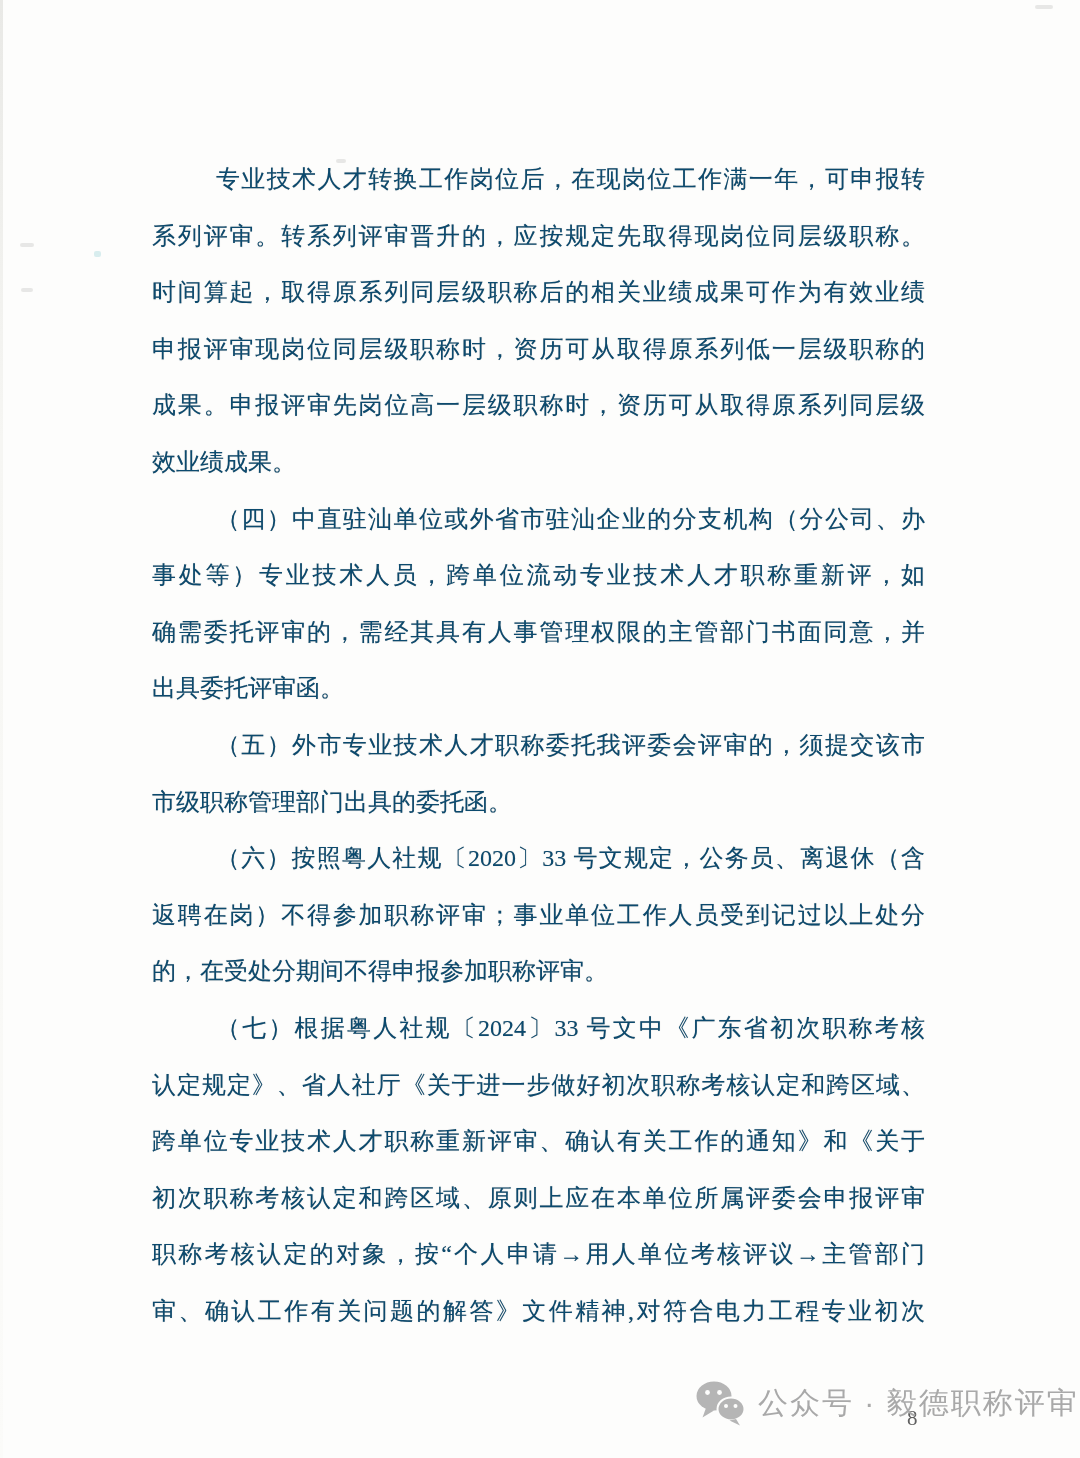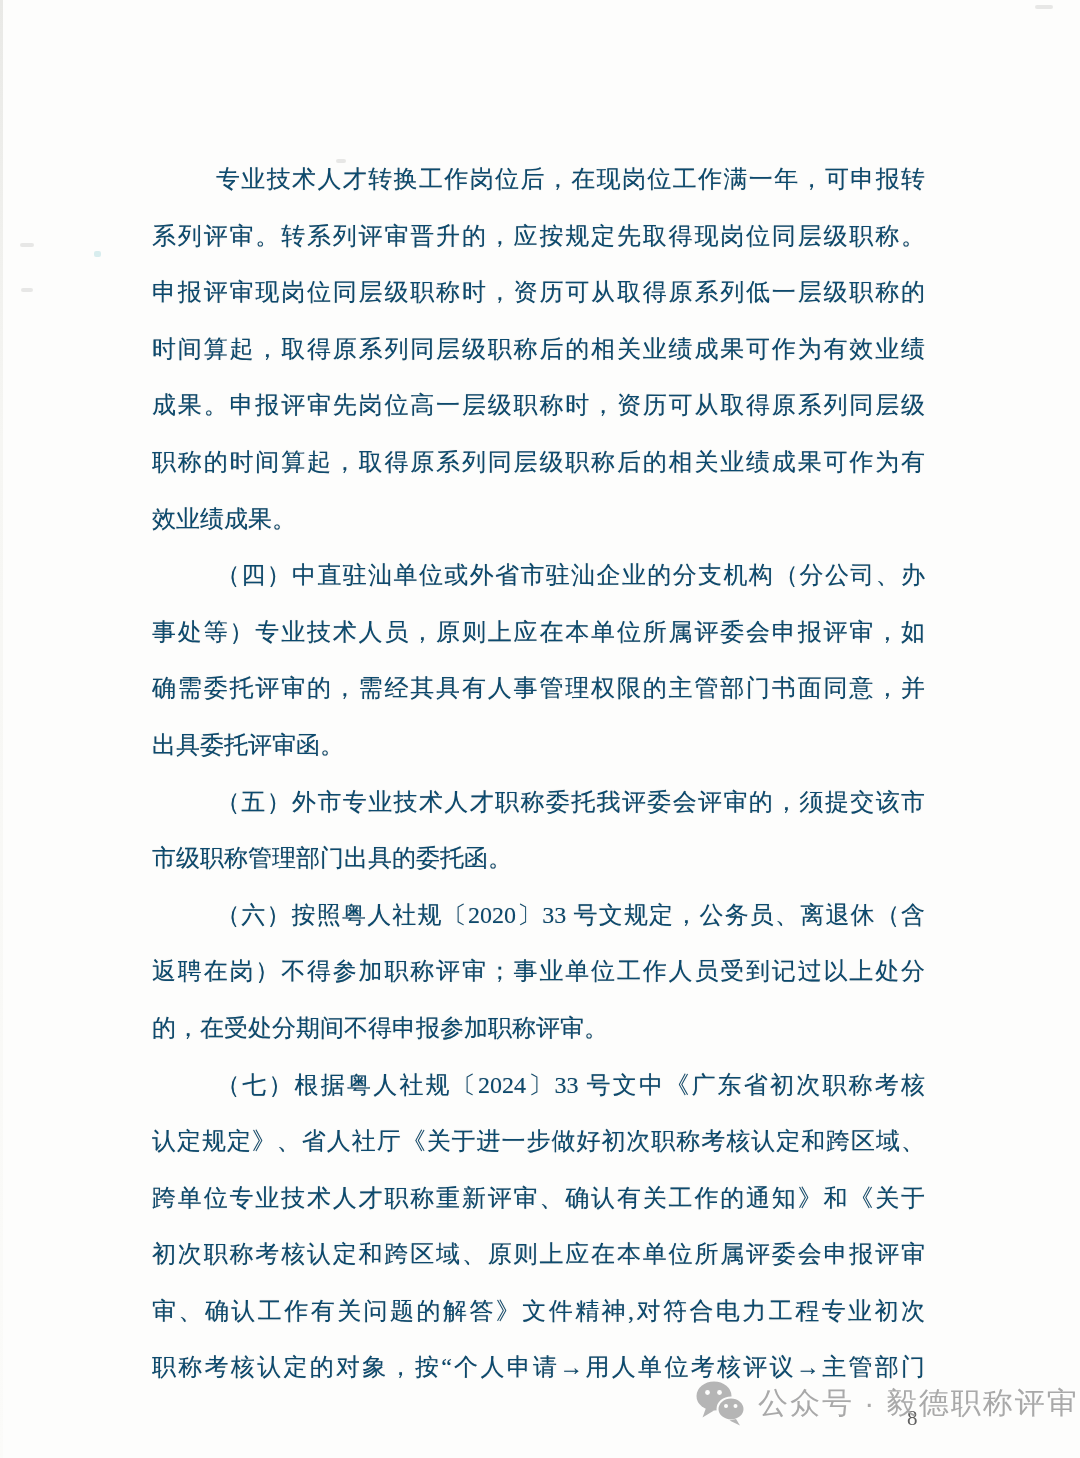--- a/index.html
+++ b/index.html
@@ -84,52 +84,51 @@
   <div class="speck" style="left:21px; top:288px; width:12px; height:4px;"></div>
   <div class="speck cyan" style="left:94px; top:251px; width:7px; height:6px;"></div>
   <div class="speck" style="left:336px; top:159px; width:10px; height:4px;"></div>
   <div class="speck" style="left:1035px; top:5px; width:18px; height:4px;"></div>
 
   <div class="doc">
 
     <div class="para">
       <div class="line first">专业技术人才转换工作岗位后，在现岗位工作满一年，可申报转</div>
       <div class="line">系列评审。转系列评审晋升的，应按规定先取得现岗位同层级职称。</div>
+      <div class="line">时间算起，取得原系列同层级职称后的相关业绩成果可作为有效业绩</div>
       <div class="line">申报评审现岗位同层级职称时，资历可从取得原系列低一层级职称的</div>
-      <div class="line">时间算起，取得原系列同层级职称后的相关业绩成果可作为有效业绩</div>
       <div class="line">成果。申报评审先岗位高一层级职称时，资历可从取得原系列同层级</div>
-      <div class="line">职称的时间算起，取得原系列同层级职称后的相关业绩成果可作为有</div>
       <div class="line end">效业绩成果。</div>
     </div>
 
     <div class="para">
       <div class="line first">（四）中直驻汕单位或外省市驻汕企业的分支机构（分公司、办</div>
-      <div class="line">事处等）专业技术人员，原则上应在本单位所属评委会申报评审，如</div>
+      <div class="line">事处等）专业技术人员，跨单位流动专业技术人才职称重新评，如</div>
       <div class="line">确需委托评审的，需经其具有人事管理权限的主管部门书面同意，并</div>
       <div class="line end">出具委托评审函。</div>
     </div>
 
     <div class="para">
       <div class="line first">（五）外市专业技术人才职称委托我评委会评审的，须提交该市</div>
       <div class="line end">市级职称管理部门出具的委托函。</div>
     </div>
 
     <div class="para">
       <div class="line first">（六）按照粤人社规〔2020〕33 号文规定，公务员、离退休（含</div>
       <div class="line">返聘在岗）不得参加职称评审；事业单位工作人员受到记过以上处分</div>
       <div class="line end">的，在受处分期间不得申报参加职称评审。</div>
     </div>
 
     <div class="para">
       <div class="line first">（七）根据粤人社规〔2024〕33 号文中《广东省初次职称考核</div>
       <div class="line">认定规定》、省人社厅《关于进一步做好初次职称考核认定和跨区域、</div>
       <div class="line">跨单位专业技术人才职称重新评审、确认有关工作的通知》和《关于</div>
       <div class="line">初次职称考核认定和跨区域、原则上应在本单位所属评委会申报评审</div>
+      <div class="line">职称考核认定的对象，按“个人申请→用人单位考核评议→主管部门</div>
       <div class="line">审、确认工作有关问题的解答》文件精神,对符合电力工程专业初次</div>
-      <div class="line">职称考核认定的对象，按“个人申请→用人单位考核评议→主管部门</div>
     </div>
 
   </div>
 
   <div class="page-num">8</div>
 
   <div class="footer">
     <span class="wechat-icon">
       <svg viewBox="0 0 50 46" width="50" height="46" xmlns="http://www.w3.org/2000/svg">
         <g fill="#b5b5b5">

